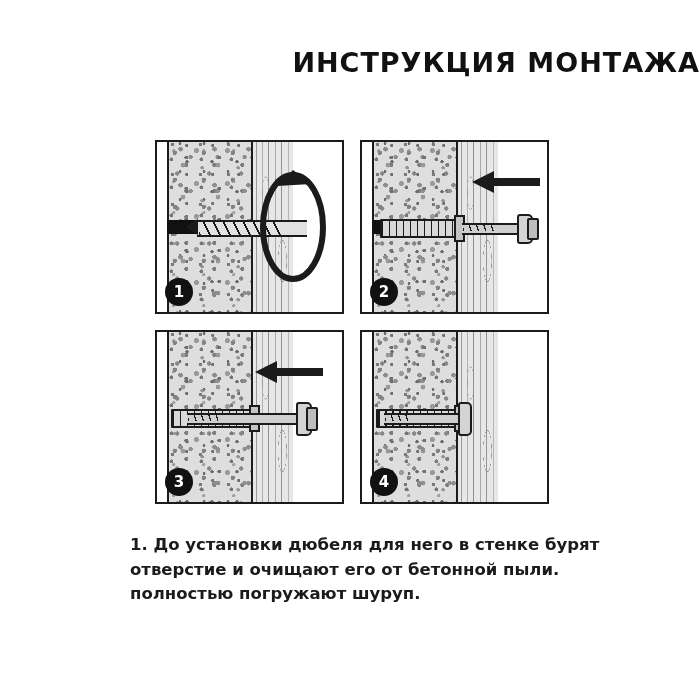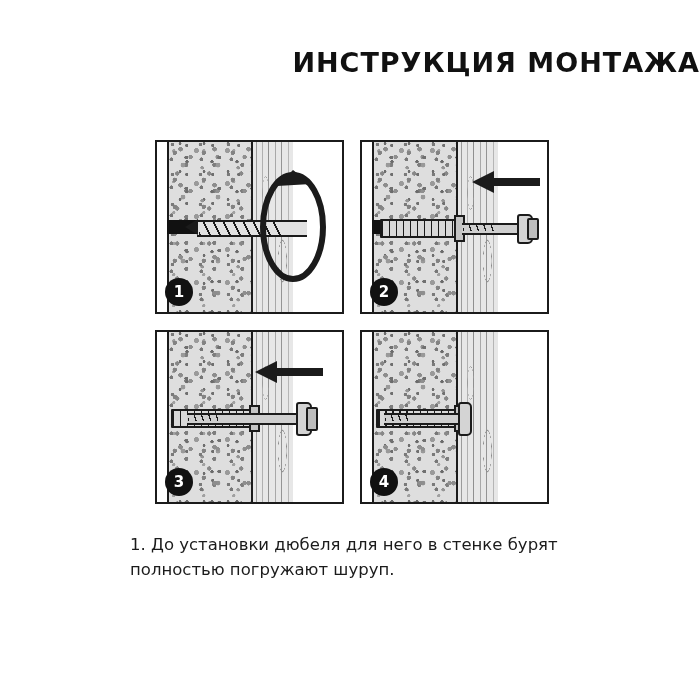--- a/index.html
+++ b/index.html
@@ -215,21 +215,21 @@
   }
   .steps {
     position: absolute;
     left: 130px;
     top: 533px;
     width: 450px;
   }
   .step-line {
     font-family: "DejaVu Sans", sans-serif;
     font-size: 16.5px;
-    font-weight: normal;
+    font-weight: bold;
     color: #1b1b1b;
     line-height: 24.5px;
     white-space: nowrap;
   }
 </style>
 </head>
 <body>
 
 <div id="page">
 
@@ -315,16 +315,17 @@
       <div class="nail-thread" style="left:23px; top:81px; width:26px;"></div>
       <div class="nail-head" style="left:96px; top:70px; width:10px; height:30px;"></div>
 
       <div class="badge">4</div>
     </div>
 
   </div>
 
   <div class="steps">
     <div class="step-line">1. До установки дюбеля для него в стенке бурят</div>
+    <div class="step-line">отверстие и очищают его от бетонной пыли.</div>
     <div class="step-line">полностью погружают шуруп.</div>
   </div>
 
 </div>
 
 </body></html>

